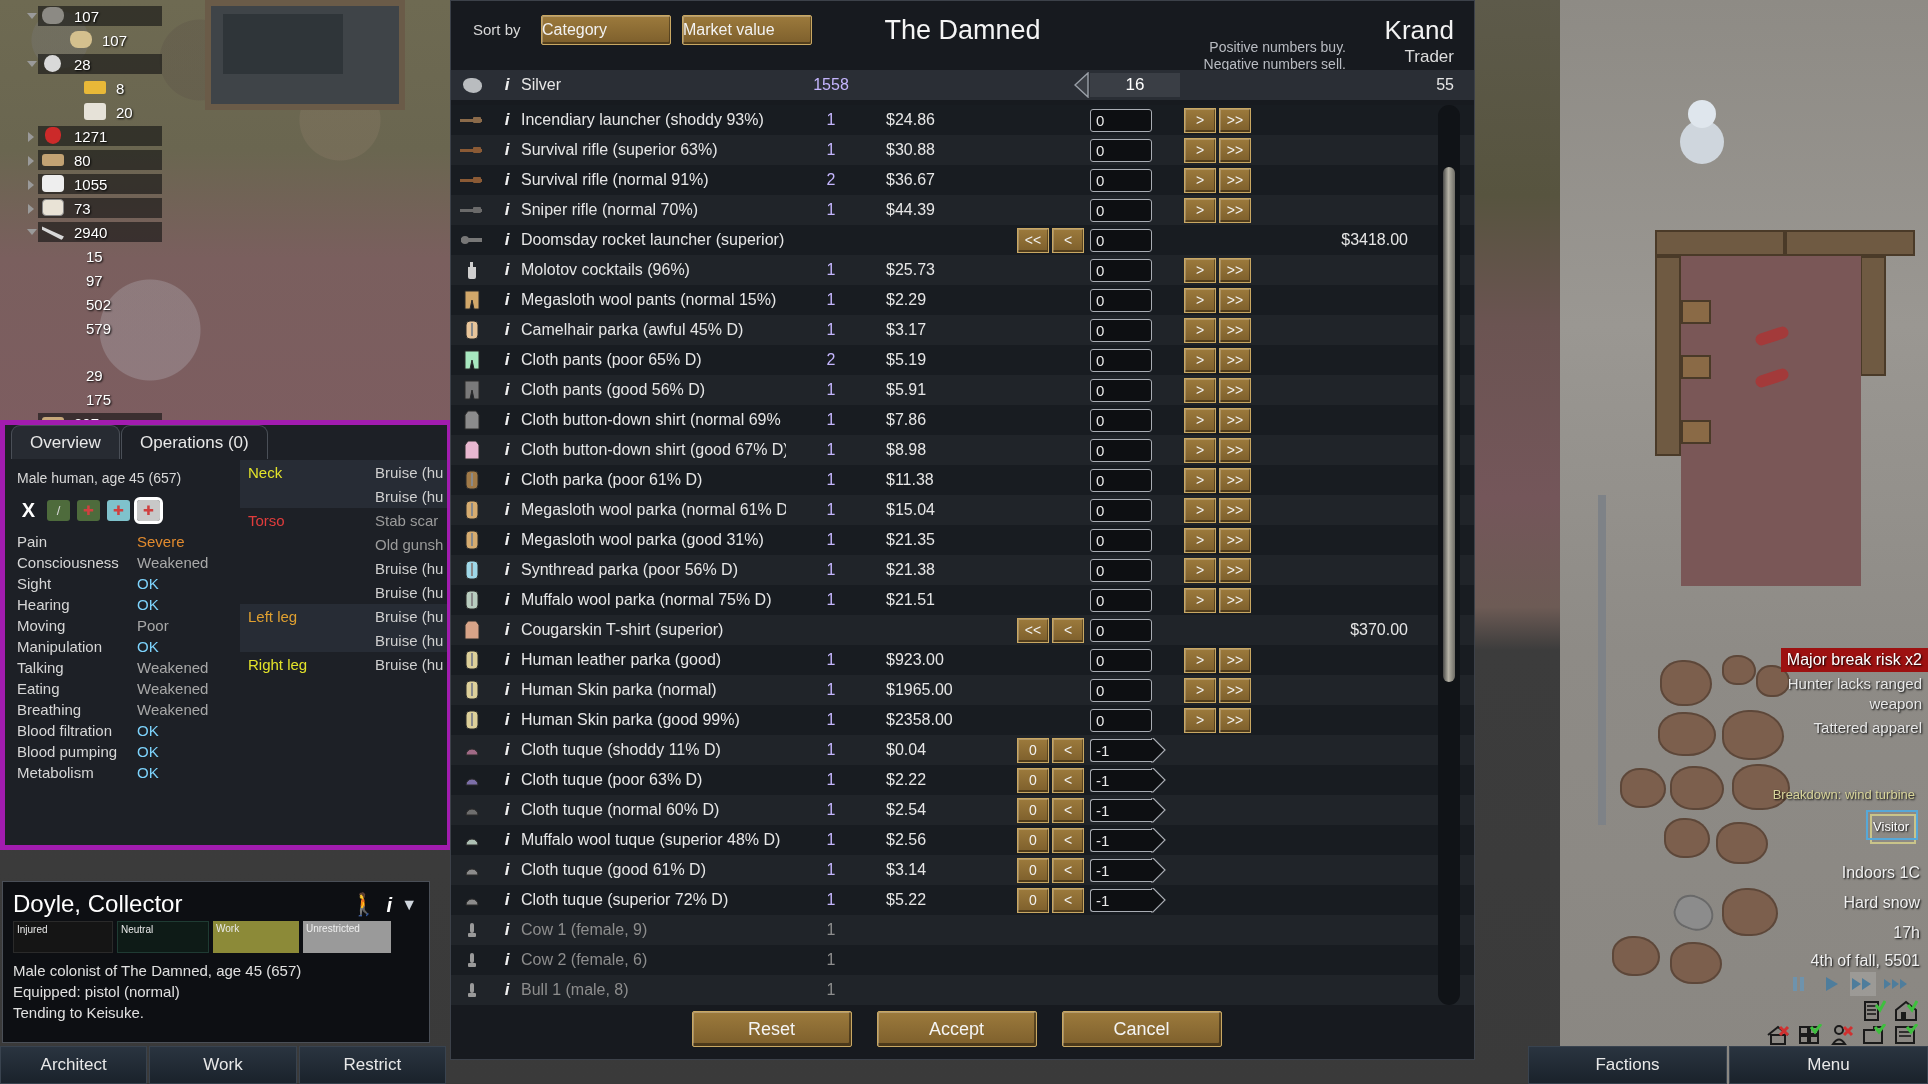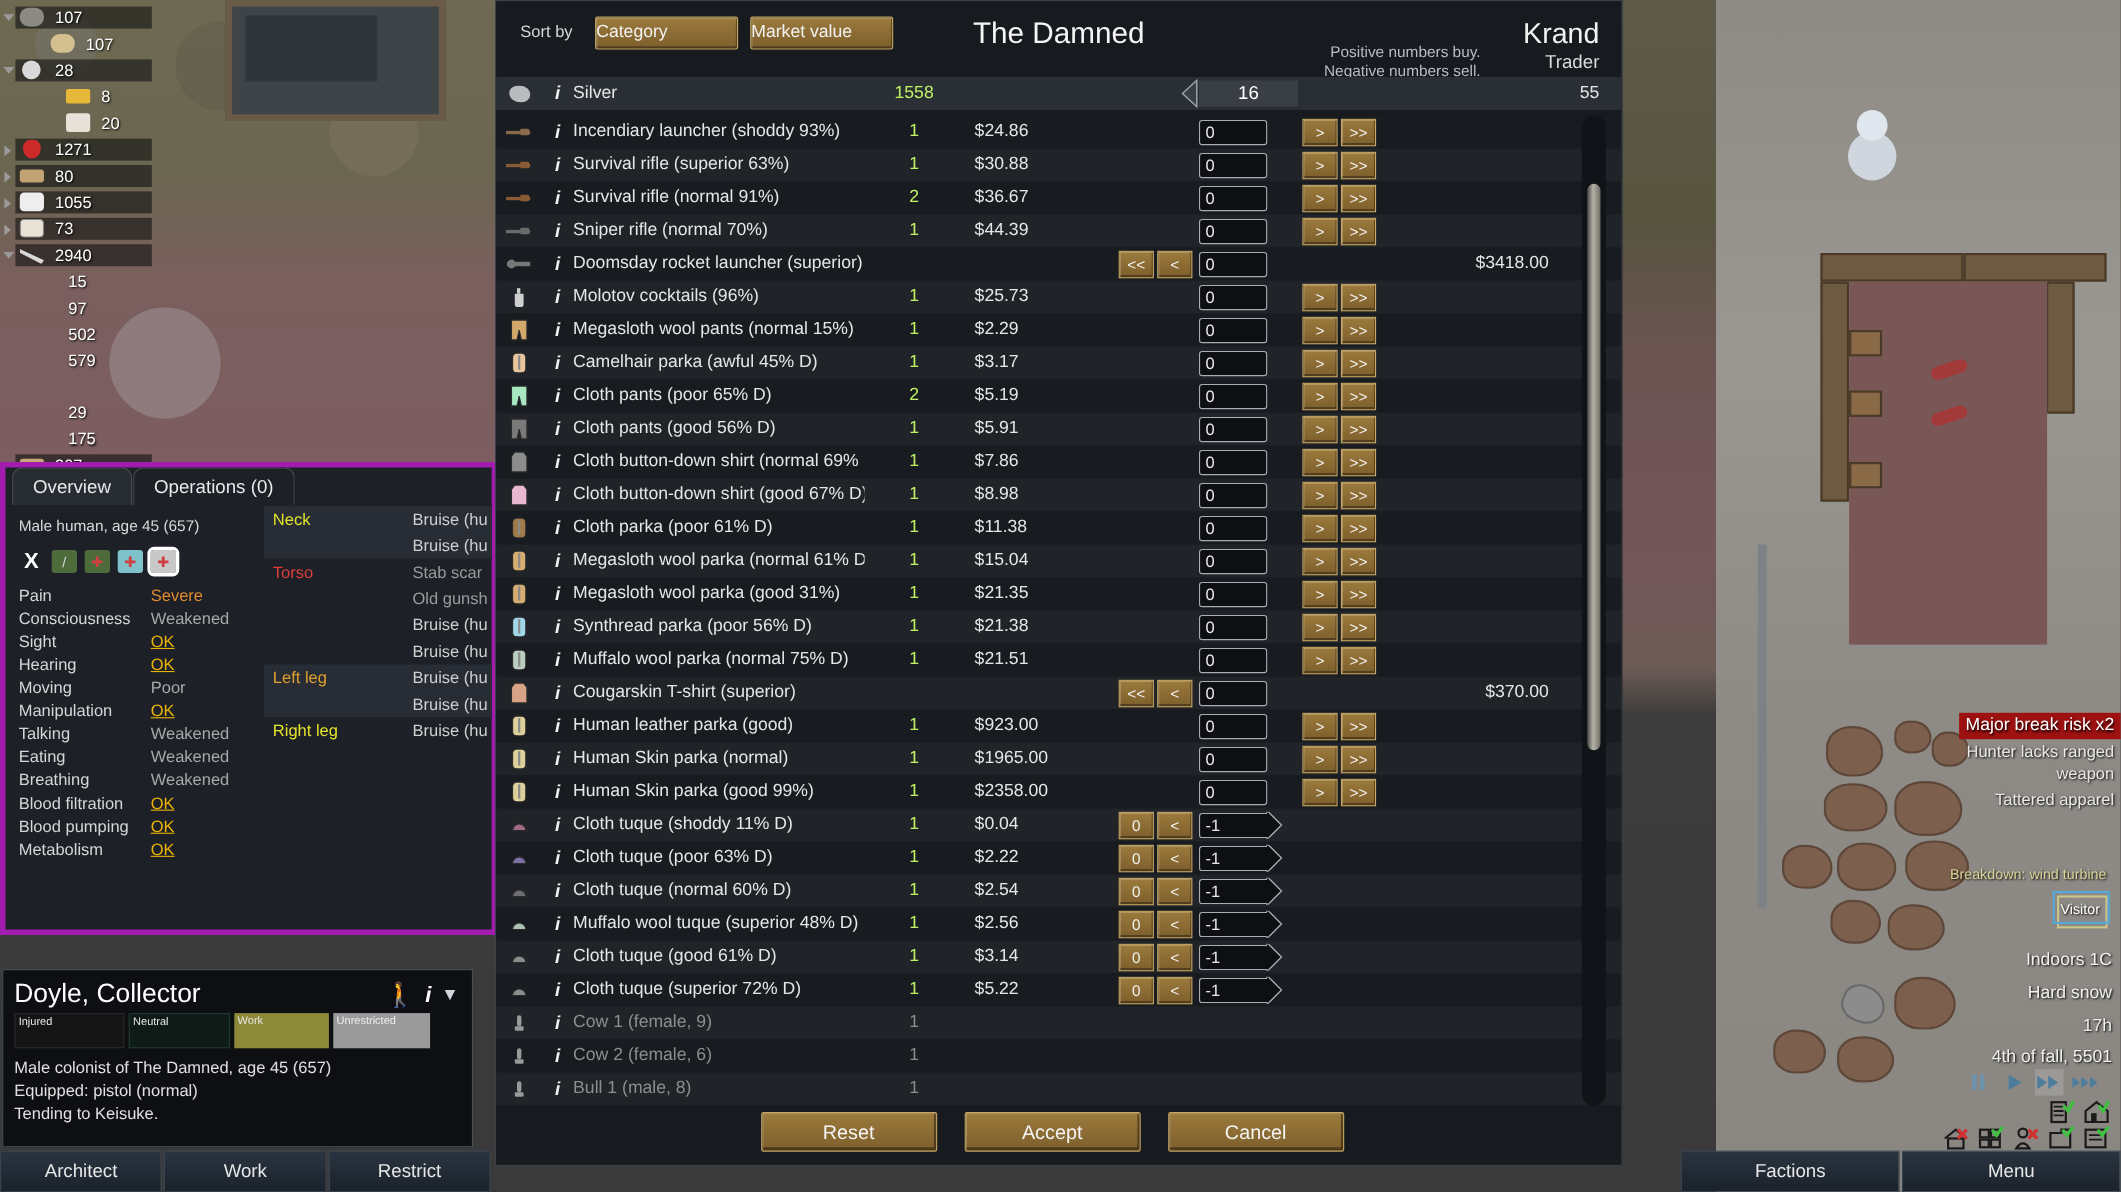--- a/index.html
+++ b/index.html
@@ -46,21 +46,21 @@
     position:absolute; background:#6f5a42; border:2px solid #4a3a28;
   }
   .wr-floor {
     position:absolute; left:1655px; top:290px; width:230px; height:360px;
     background:#7c5858;
   }
   .rock { position:absolute; border-radius:45% 55% 50% 45%; background:#7c5f4d; box-shadow: inset 0 0 0 2px rgba(0,0,0,.25); }
   .rock.g { background:#8c8c8c; }
 
   
-  .res-list { position:absolute; left:0; top:4px; width:170px; }
+  .res-list { position:absolute; left:0; top:4px; width:170px;padding-left:24px; }
   .res-row { position:relative; height:24px; display:flex; align-items:center; }
   .res-bg {
     position:absolute; left:14px; top:2px; height:20px; width:124px;
     background:rgba(20,20,20,.62);
   }
   .res-tri {
     position:relative; width:14px; height:24px; flex:0 0 14px;
   }
   .res-tri:after{
     content:""; position:absolute; left:4px; top:8px;
@@ -87,21 +87,21 @@
     display:flex; align-items:center; justify-content:center;
   }
   .htab.sel { background:#272b32; }
   .hp-body { position:absolute; left:0; top:35px; width:235px; bottom:0; padding:10px 12px; }
   .hp-sub { font-size:14px; color:#d8d8d8; margin-bottom:14px; }
   .hp-icons { display:flex; gap:7px; align-items:center; margin-bottom:10px; }
   .hp-ic { width:23px; height:21px; border-radius:3px; display:flex; align-items:center; justify-content:center; font-size:13px; }
   .hp-ic.sel { outline:3px solid #ffffff; }
   .cap-row { display:flex; font-size:15px; line-height:21px; }
   .cap-name { width:120px; color:#d6d6d6; }
-  .cap-val.ok { color:#eab308;text-decoration:underline; }
+  .cap-val.ok { color:#7dd3fc; }
   .cap-val.warn { color:#a8a8a8; }
   .cap-val.bad { color:#e08a2e; }
   .hp-right { position:absolute; left:235px; top:35px; right:0; bottom:0; }
   .bp-row { position:relative; display:flex; height:24px; align-items:center; font-size:15px; }
   .bp-row.alt { background:#272c35; }
   .bp-label { width:135px; padding-left:8px; }
   .bp-text { color:#cfcfcf; white-space:nowrap; overflow:hidden; }
   .bp-text.dim { color:#9b9b9b; }
 
   
@@ -166,21 +166,21 @@
 
   .trow { position:relative; height:30px; display:flex; align-items:center; font-size:16px; }
   .trow.alt { background:#202429; }
   .trow.plain { background:#181c21; }
   .trow.dim .c-name { color:#8d8d8d; }
   .trow.dim .c-count { color:#8d8d8d; }
 
   .c-ico { width:42px; display:flex; align-items:center; justify-content:center; flex:0 0 42px; }
   .c-info { width:28px; flex:0 0 28px; display:flex; align-items:center; justify-content:center; color:#f0f0f0; font-size:17px; font-weight:bold; font-style:italic; }
   .c-name { width:265px; flex:0 0 265px; color:#e6e6e6; white-space:nowrap; overflow:hidden; }
-  .c-count { width:90px; flex:0 0 90px; text-align:center; color:#bef264; }
+  .c-count { width:90px; flex:0 0 90px; text-align:center; color:#c4b5fd; }
   .c-price { width:130px; flex:0 0 130px; text-align:left; padding-left:10px; color:#e6e6e6; }
   .c-btnsL { width:84px; flex:0 0 84px; display:flex; gap:3px; justify-content:flex-end; align-items:center; padding-right:6px; }
   .c-field { width:90px; flex:0 0 90px; display:flex; align-items:center; }
   .c-btnsR { width:78px; flex:0 0 78px; display:flex; gap:3px; align-items:center; padding-left:4px; }
   .c-tprice { width:150px; flex:0 0 150px; text-align:right; color:#e6e6e6; }
   .c-tcount { width:60px; flex:0 0 60px; text-align:right; padding-right:14px; color:#e6e6e6; }
 
   .tbtn {
     width:32px; height:25px; display:flex; align-items:center; justify-content:center;
     font-size:14px; color:#f2f2f2;

